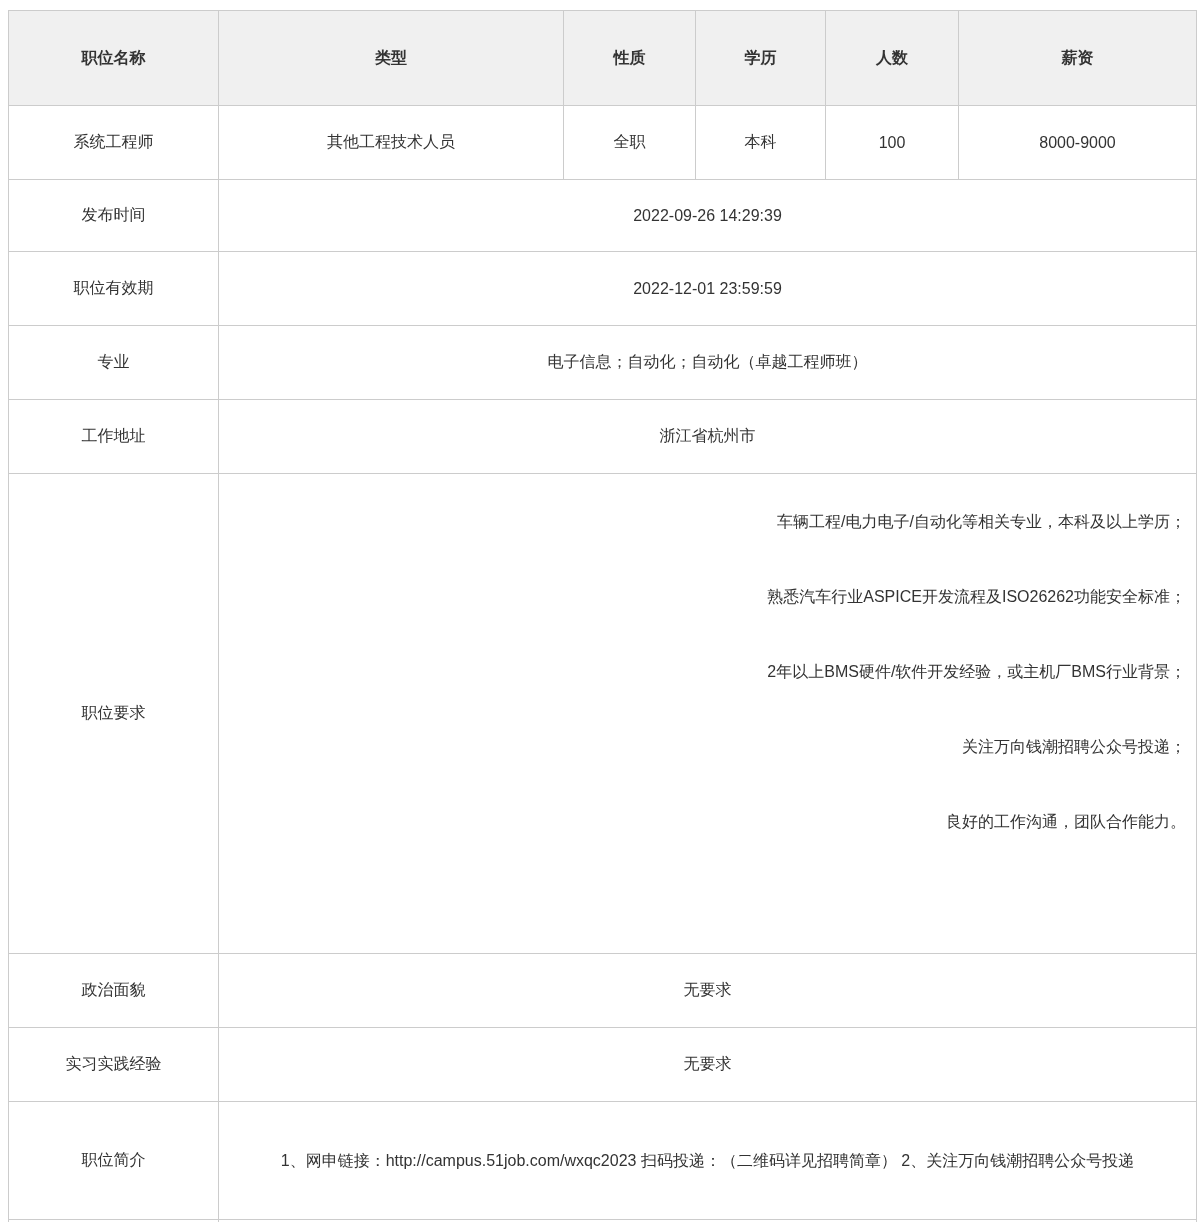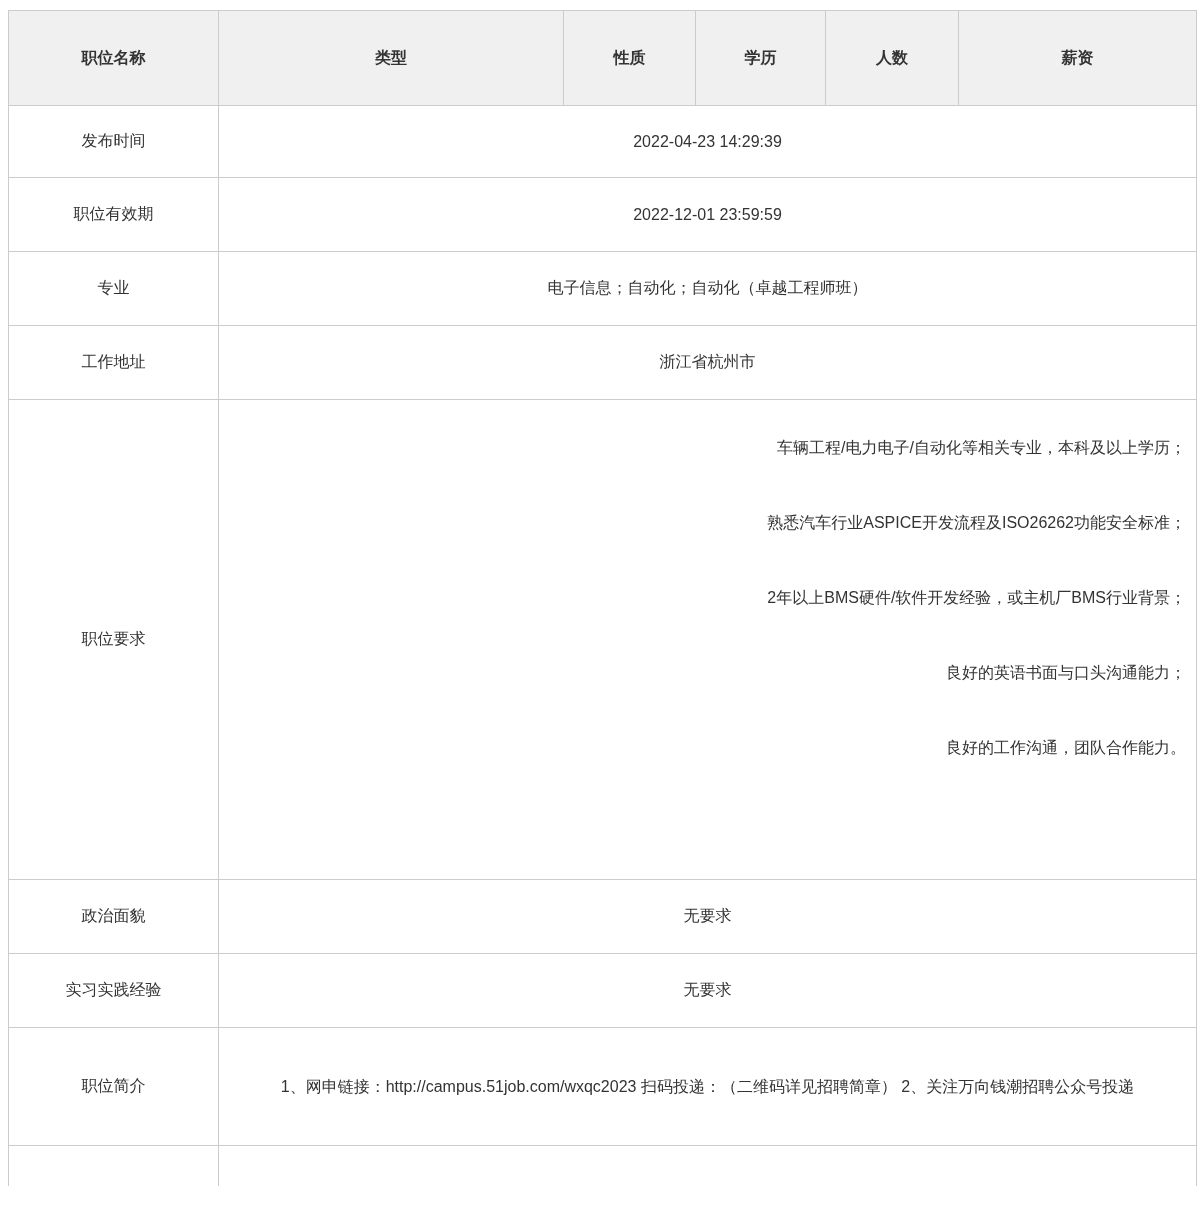--- a/index.html
+++ b/index.html
@@ -78,43 +78,51 @@
       <tr>
         <th>职位名称</th>
         <th>类型</th>
         <th>性质</th>
         <th>学历</th>
         <th>人数</th>
         <th>薪资</th>
       </tr>
     </thead>
     <tbody>
+      <tr class="h76">
+        <td>系统工程师</td>
+        <td>其他工程技术人员</td>
+        <td>全职</td>
+        <td>本科</td>
+        <td>100</td>
+        <td>8000-9000</td>
+      </tr>
       <tr class="h74">
         <td>发布时间</td>
-        <td colspan="5">2022-04-23 14:29:39</td>
+        <td colspan="5">2022-09-26 14:29:39</td>
       </tr>
       <tr class="h76">
         <td>职位有效期</td>
         <td colspan="5">2022-12-01 23:59:59</td>
       </tr>
       <tr class="h76">
         <td>专业</td>
         <td colspan="5">电子信息；自动化；自动化（卓越工程师班）</td>
       </tr>
       <tr class="h76">
         <td>工作地址</td>
         <td colspan="5">浙江省杭州市</td>
       </tr>
       <tr class="req-row">
         <td>职位要求</td>
         <td colspan="5" class="req-cell">
           <p>车辆工程/电力电子/自动化等相关专业，本科及以上学历；</p>
           <p>熟悉汽车行业ASPICE开发流程及ISO26262功能安全标准；</p>
           <p>2年以上BMS硬件/软件开发经验，或主机厂BMS行业背景；</p>
-          <p>良好的英语书面与口头沟通能力；</p>
+          <p>关注万向钱潮招聘公众号投递；</p>
           <p>良好的工作沟通，团队合作能力。</p>
         </td>
       </tr>
       <tr class="h76">
         <td>政治面貌</td>
         <td colspan="5">无要求</td>
       </tr>
       <tr class="h76">
         <td>实习实践经验</td>
         <td colspan="5">无要求</td>

